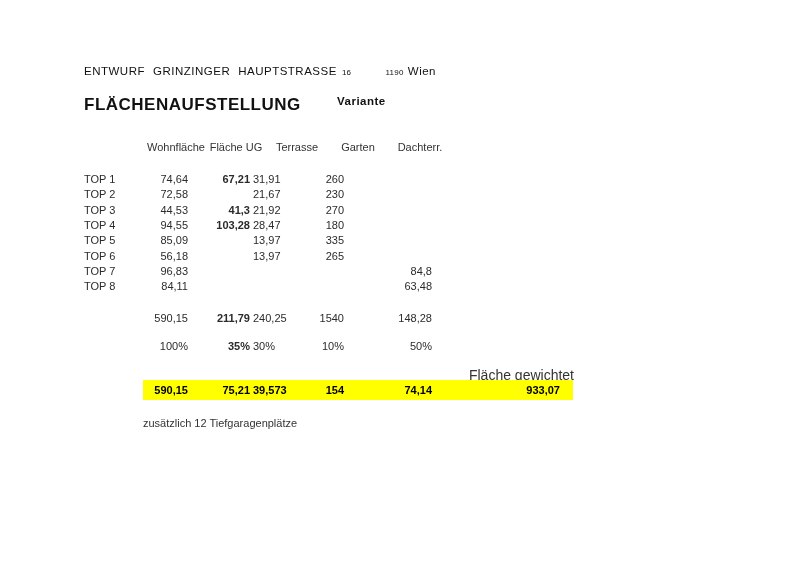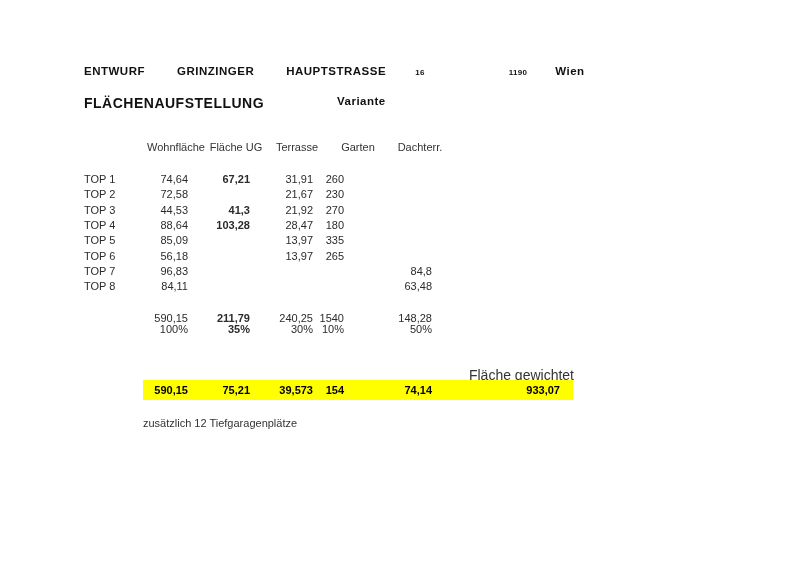--- a/index.html
+++ b/index.html
@@ -10,40 +10,39 @@
     color: #2b2b2b;
     position: relative;
     overflow: hidden;
   }
   .abs { position: absolute; }
 
   
   .doc-title {
     left: 84px; top: 65px;
     display: flex; align-items: baseline;
-    font-weight: bold; color: #111;
+    font-weight: normal; color: #111;
     font-size: 11.5px; letter-spacing: 0.5px;
     white-space: nowrap;
-    gap: 24px;
   }
   .doc-title .w { margin-right: 8px; }
   .doc-title .small { font-size: 8px; letter-spacing: 0.3px; }
-  .doc-title .num { margin-left: 5px; margin-right: 16px; }
-  .doc-title .postal { margin-left: 44px; margin-right: 4px; }
+  .doc-title .num { margin-left: 5px; margin-right: 0; }
+  .doc-title .postal { margin-left: 34px; margin-right: 4px; }
 
-  .section-title { left: 84px; top: 95px; font-weight: bold; color: #111; font-size: 14px; letter-spacing: 0.5px; }
+  .section-title { left: 84px; top: 95px; font-weight: bold; color: #111; font-size: 17px; letter-spacing: 0.5px; }
   .variant-label { left: 337px; top: 95px; font-weight: bold; color: #111; font-size: 11.5px; letter-spacing: 0.5px; }
 
   
   .row { position: absolute; left: 84px; width: 500px; height: 13px; font-size: 11px; }
   .c { position: absolute; top: 0; white-space: nowrap; }
   .cl { left: 0;    width: 68px; text-align: left; }
   .c1 { left: 44px;  width: 60px; text-align: right; }
   .c2 { left: 106px; width: 60px; text-align: right; font-weight: bold; }
-  .c3 { left: 169px; width: 60px; text-align: right; }
+  .c3 { left: 169px; width: 60px; }
   .c4 { left: 224px; width: 36px; text-align: right; }
   .c5 { left: 288px; width: 60px; text-align: right; }
   .c6 { left: 396px; width: 80px; text-align: right; }
 
   
   .h { position: absolute; top: 0; width: 90px; text-align: center; color: #333; }
   .h1 { left: 47px; }
   .h2 { left: 107px; }
   .h3 { left: 168px; }
   .h4 { left: 229px; }
@@ -98,21 +97,21 @@
 <div class="row" style="top:204px">
   <span class="c cl">TOP 3</span>
   <span class="c c1">44,53</span>
   <span class="c c2">41,3</span>
   <span class="c c3">21,92</span>
   <span class="c c4">270</span>
   <span class="c c5"></span>
 </div>
 <div class="row" style="top:219px">
   <span class="c cl">TOP 4</span>
-  <span class="c c1">88,64</span>
+  <span class="c c1">94,55</span>
   <span class="c c2">103,28</span>
   <span class="c c3">28,47</span>
   <span class="c c4">180</span>
   <span class="c c5"></span>
 </div>
 <div class="row" style="top:234px">
   <span class="c cl">TOP 5</span>
   <span class="c c1">85,09</span>
   <span class="c c2"></span>
   <span class="c c3">13,97</span>
@@ -145,21 +144,21 @@
 </div>
 
 <div class="row" style="top:312px">
   <span class="c c1">590,15</span>
   <span class="c c2">211,79</span>
   <span class="c c3">240,25</span>
   <span class="c c4">1540</span>
   <span class="c c5">148,28</span>
 </div>
 
-<div class="row" style="top:323px">
+<div class="row" style="top:340px">
   <span class="c c1">100%</span>
   <span class="c c2">35%</span>
   <span class="c c3">30%</span>
   <span class="c c4">10%</span>
   <span class="c c5">50%</span>
 </div>
 
 <div class="abs weighted-label">Fläche gewichtet</div>
 
 <div class="abs hl-bar"></div>

